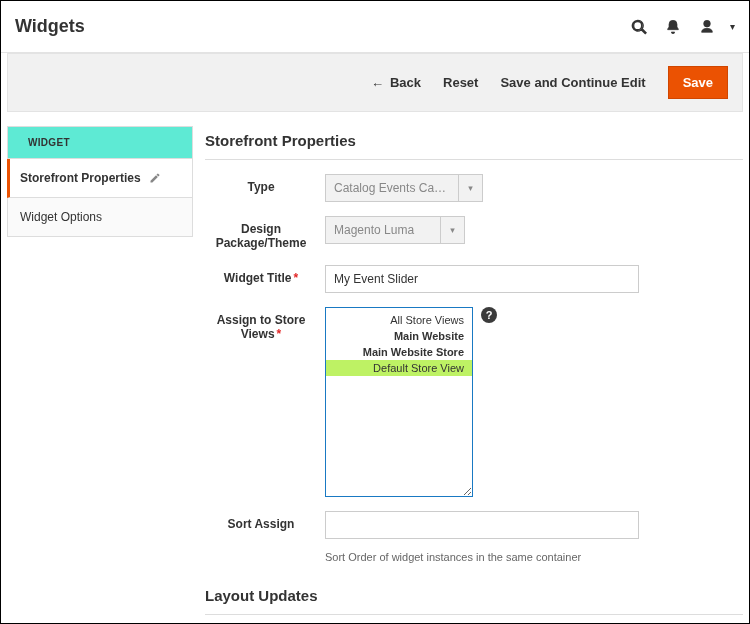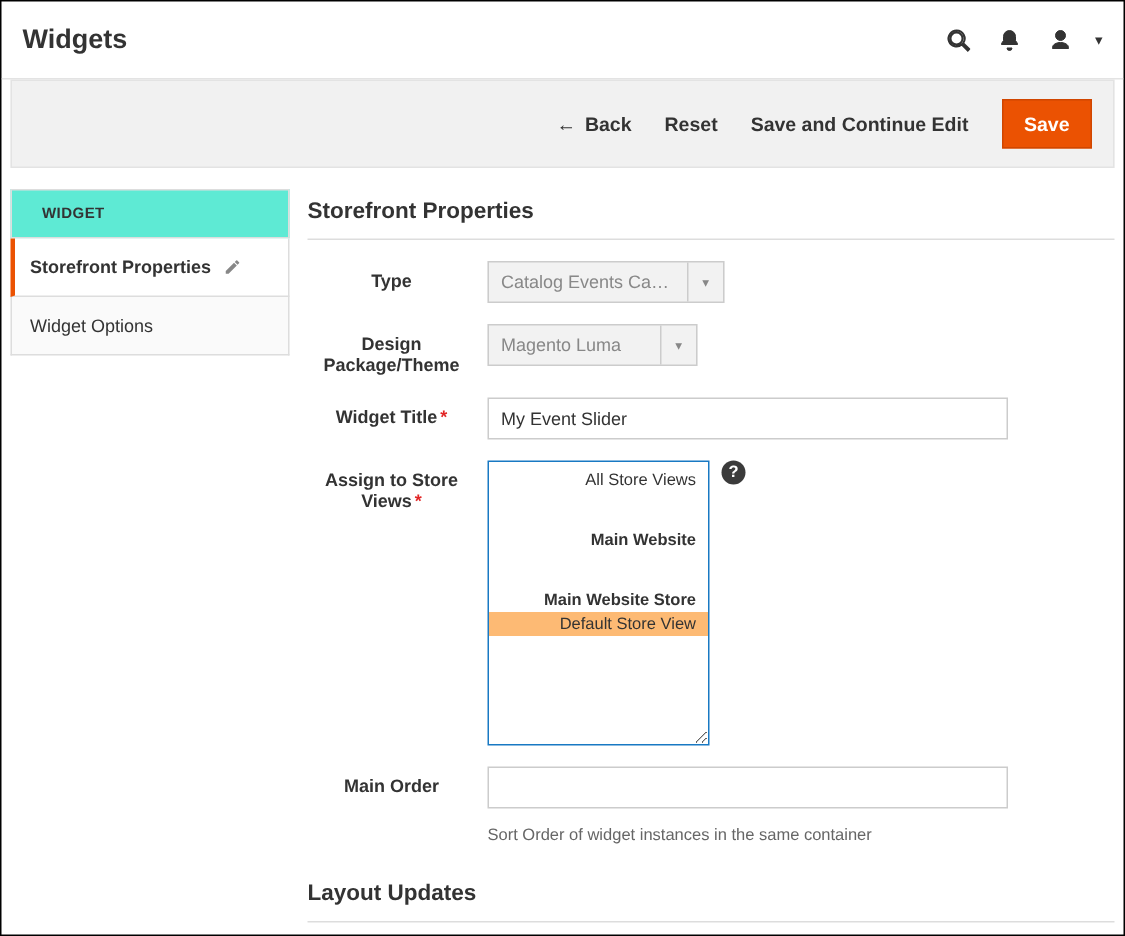--- a/index.html
+++ b/index.html
@@ -85,34 +85,34 @@
   }
   .select-disabled .sel-label { flex: 1; padding: 0 8px; white-space: nowrap; overflow: hidden; text-overflow: ellipsis; }
   .select-disabled .sel-caret {
     width: 24px; height: 100%; border-left: 1px solid #ccc;
     display: flex; align-items: center; justify-content: center; font-size: 9px; color: #888;
   }
   .select-disabled.narrow { width: 140px; }
 
   .text-input {
     height: 28px; border: 1px solid #ccc; font-size: 12px; padding: 0 8px;
-    width: 347px; color: #333; background: #fff;
+    width: 314px; color: #333; background: #fff;
   }
 
   .multiselect {
     width: 148px; height: 190px; border: 1px solid #1979c3;
     font-size: 11px; padding: 4px 0; overflow: auto; resize: both;
     background: #fff;
     text-align: right;
   }
   .ms-item { padding: 2px 8px; white-space: nowrap; cursor: pointer; }
-  .ms-item.bold { font-weight: 700; margin-top: 24px; }
+  .ms-item.bold { font-weight: 700; }
   .ms-item.l1 { padding-left: 18px; }
   .ms-item.l2 { padding-left: 28px; }
-  .ms-item.selected { background: #fdba74; }
+  .ms-item.selected { background: #bef264; }
 
   .help-icon {
     width: 16px; height: 16px; border-radius: 50%;
     background: #3b3b3b; color: #fff; font-size: 11px; font-weight: 700;
     display: flex; align-items: center; justify-content: center; cursor: pointer;
     flex: 0 0 16px;
   }
 
   .hint { font-size: 11px; color: #666; margin-top: 4px; }
 
@@ -218,21 +218,21 @@
             <div class="ms-item bold">Main Website</div>
             <div class="ms-item l1 bold">Main Website Store</div>
             <div class="ms-item l2 selected">Default Store View</div>
           </div>
         <div class="help-icon">?</div>
       </div>
     </div>
 
     
     <div class="form-row">
-      <div class="form-label">Main Order</div>
+      <div class="form-label">Sort Assign</div>
       <div class="form-control form-col" style="display:flex;">
         <input class="text-input" type="text" value="" style="">
         <div class="hint">Sort Order of widget instances in the same container</div>
       </div>
     </div>
 
     
     <div class="section-title mt">Layout Updates</div>
     <button class="btn-secondary">Add Layout Update</button>
 

